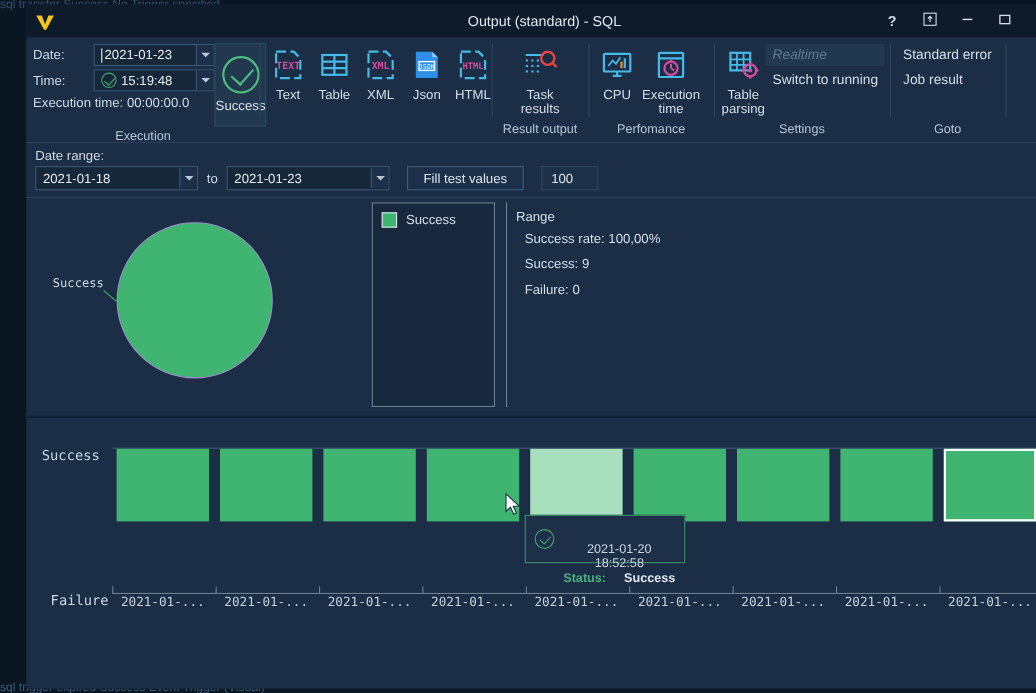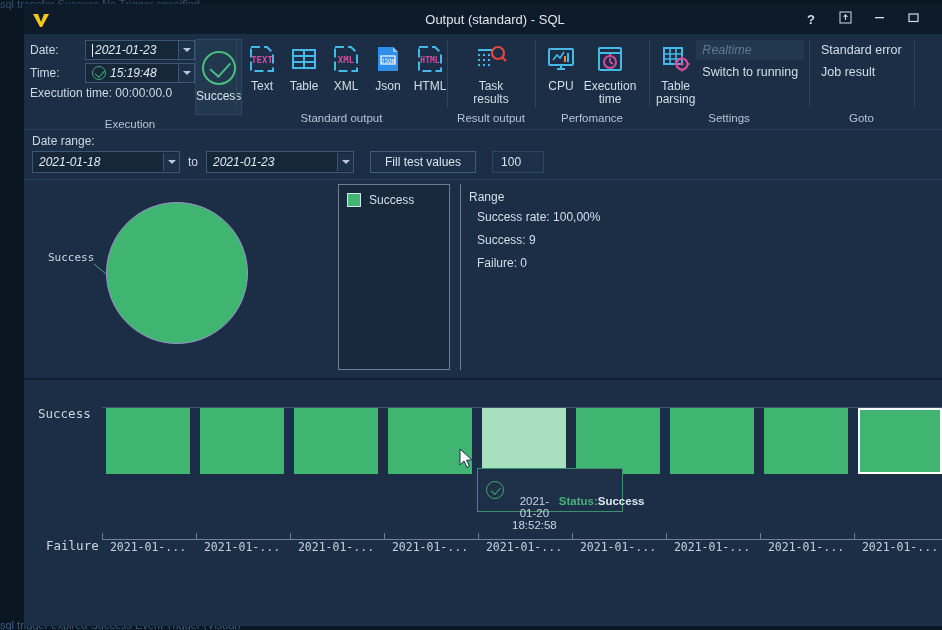--- a/index.html
+++ b/index.html
@@ -66,21 +66,21 @@
   }
 
   
   .exec-fields { display:flex; flex-direction:column; gap:3px; padding-top:2px; }
   .fld-row { display:flex; align-items:center; gap:21px; font-size:12px; }
   .fld-label { color:#cfd9e4; width:34px; }
   .combo {
     display:flex; align-items:center; background:#152739; border:1px solid #3a5775;
     height:20px; position:relative;
   }
-  .combo .val { padding:0 6px; font-size:12px; color:#e3ebf3; white-space:nowrap; display:flex; align-items:center; gap:4px;font-style:italic;}
+  .combo .val { padding:0 6px; font-size:12px; color:#e3ebf3; white-space:nowrap; display:flex; align-items:center; gap:4px;}
   .combo .arrow {
     width:16px; height:18px; margin-left:auto; border-left:1px solid #3a5775;
     display:flex; align-items:center; justify-content:center; background:#1d3049;
   }
   .caret-dn { width:0;height:0;border-left:4px solid transparent;border-right:4px solid transparent;border-top:4px solid #b9c7d6; }
   .caret-blink { width:1px; height:13px; background:#e8f0f8; display:inline-block; margin-right:-2px;}
   .exec-time { font-size:12px; color:#cfd9e4; white-space:nowrap; }
   .check-circle { width:14px;height:14px;border:1.6px solid #3ea76e;border-radius:50%;display:inline-flex;align-items:center;justify-content:center;flex:none;}
   .check-circle::after { content:"";width:5px;height:8px;border:solid #3ea76e;border-width:0 1.6px 1.6px 0;transform:rotate(42deg) translate(0px,-1px);}
 
@@ -176,21 +176,21 @@
     position:absolute; top:160px; font-size:12px; color:#c5d0dc; text-align:center;
     font-family:"DejaVu Sans Mono", monospace; font-size:11.5px; white-space:nowrap;
   }
 
   
   .tooltip {
     position:absolute; left:477px; top:468px; width:146px; height:44px;
     background:#1e3047; border:1px solid #3e8f6b; display:flex; align-items:center;
     padding:0 8px; gap:8px; z-index:20;
   }
-  .tt-rows { display:flex; flex-direction:row; gap:2px; flex:1;margin-top:46px; }
+  .tt-rows { display:flex; flex-direction:column; gap:2px; flex:1;margin-top:46px; }
   .tt-time { font-size:11.5px; color:#c9d4e0; text-align:center; }
   .tt-statusrow { display:flex; justify-content:space-between; font-size:11.5px; font-weight:bold; }
   .tt-key { color:#4ab07d; }
   .tt-val { color:#dde6f0; }
   .cursor-arrow { position:absolute; left:459px; top:448px; z-index:30; }
 </style>
 </head>
 <body>
 
 <div class="bg-layer"></div>
@@ -327,21 +327,20 @@
               <svg width="32" height="32" viewBox="0 0 32 32">
                 <path d="M5 4 L21 4 L27 10 L27 28 L5 28 Z" fill="none" stroke="#45b9e8" stroke-width="2" stroke-dasharray="9 4"></path>
                 <text x="16" y="20" font-size="8" font-weight="bold" fill="#d54b9e" text-anchor="middle" font-family="DejaVu Sans Mono, monospace">HTML</text>
               </svg>
             </span>
             <span class="cap">HTML</span>
           </div>
 
         </div>
       </div>
-      <div class="rgroup-title">Standard output</div>
     </div>
 
     <div class="rgroup" style="width:88px;">
       <div class="rgroup-body" style="justify-content:center;">
         <div class="ibtn wide">
           <span class="ico">
             <svg width="34" height="32" viewBox="0 0 34 32">
               <path d="M4 7 H20 M4 12 H18 M4 17 H16 M4 22 H16" stroke="#45b9e8" stroke-width="2" stroke-dasharray="2 3"></path>
               <path d="M4 7 H20" stroke="#45b9e8" stroke-width="2"></path>
               <circle cx="24" cy="10" r="6" fill="none" stroke="#e8433f" stroke-width="2.2"></circle>

